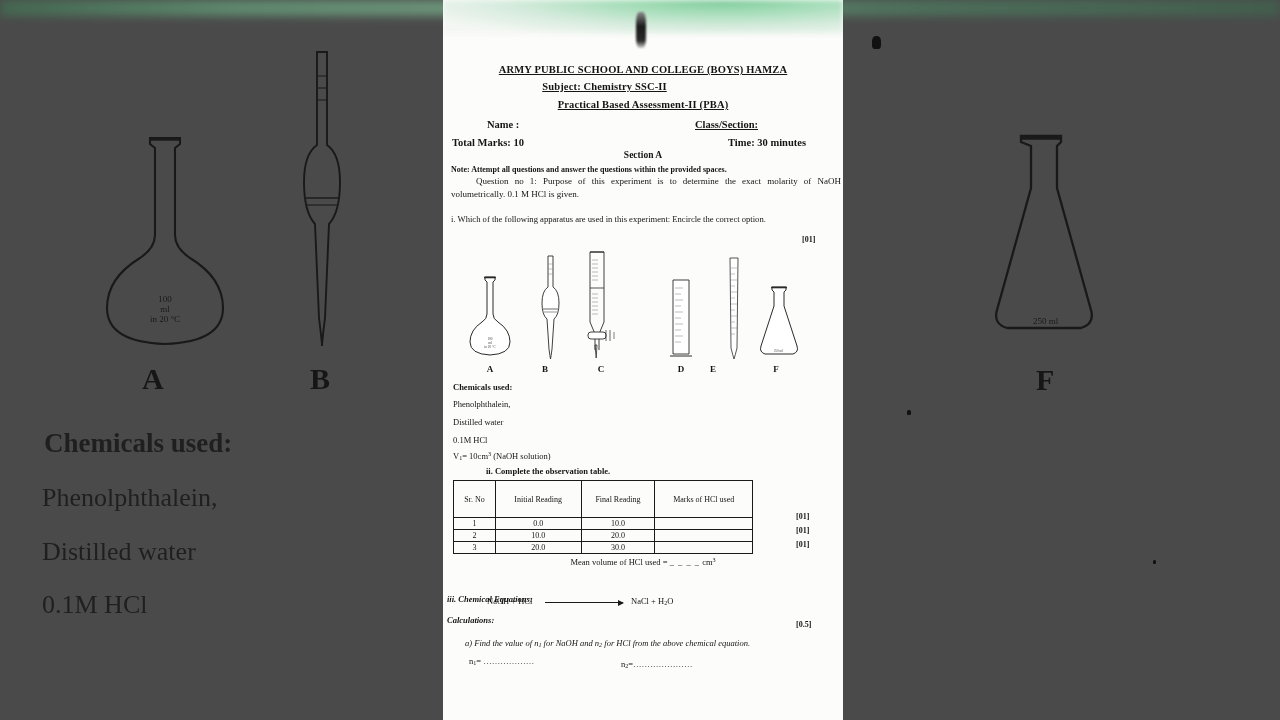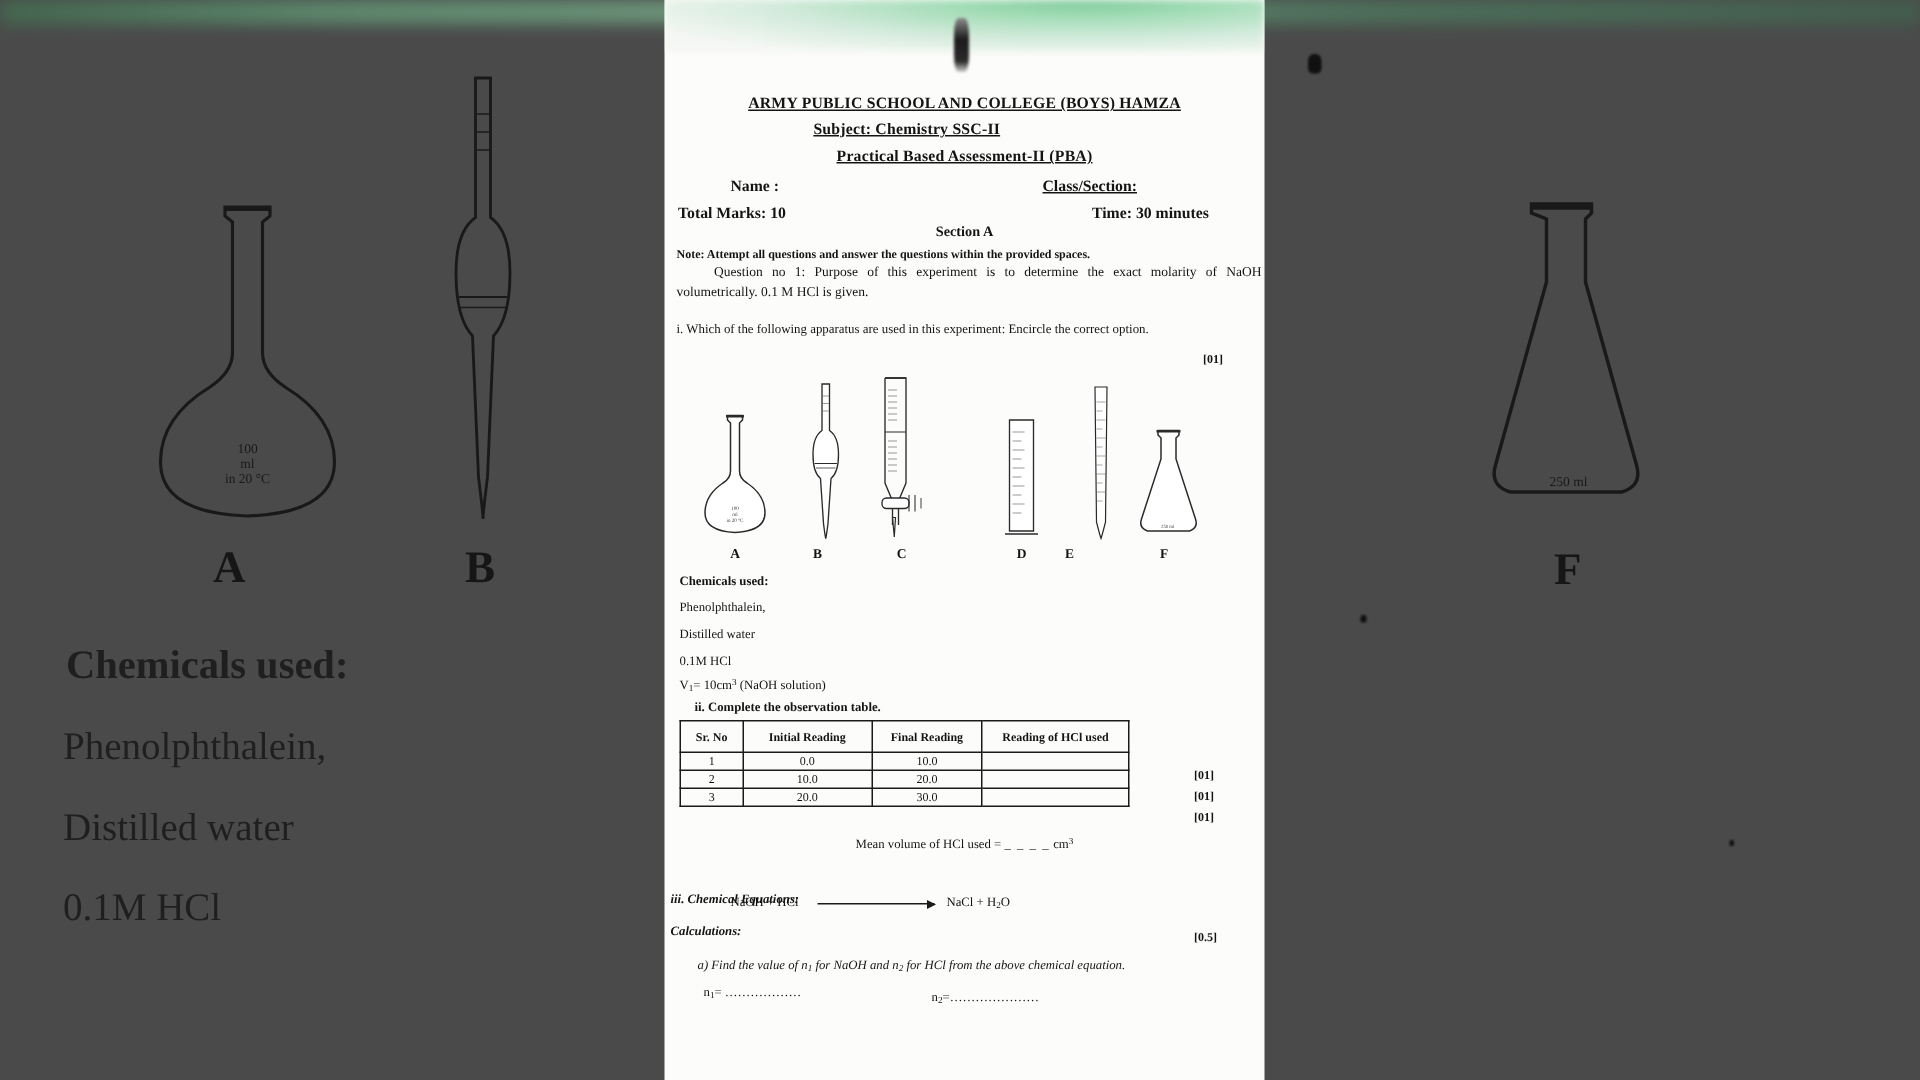--- a/index.html
+++ b/index.html
@@ -132,36 +132,36 @@
     position: absolute; bottom: 0; width: 30px; text-align: center;
     font-weight: bold; font-size: 9px; color: #141414;
   }
 
   .chem-head { position: absolute; left: 10px; top: 382px; font-weight: bold; font-size: 8.5px; }
   .chem-line { position: absolute; left: 10px; font-size: 8.5px; }
   .cl1 { top: 399px; }
   .cl2 { top: 417px; }
   .cl3 { top: 435px; }
   .cl4 { top: 451px; }
-  .obs-head { position: absolute; left: 20px; top: 466px; font-weight: bold; font-size: 8.5px; }
+  .obs-head { position: absolute; left: 0; top: 466px; font-weight: bold; font-size: 8.5px; padding-left: 43px; }
 
   
   table.obs {
     position: absolute; left: 10px; top: 480px;
     width: 300px;
     border-collapse: collapse;
     font-size: 8px;
     color: #141414;
   }
   table.obs th, table.obs td {
     border: 1px solid #1a1a1a;
     text-align: center;
     padding: 1px 2px;
   }
-  table.obs th { font-weight: bold; height: 21px; font-size: 8px; }
+  table.obs th { font-weight: normal; height: 37px; font-size: 8px; }
   table.obs td { height: 11px; }
   .col-sr { width: 42px; }
   .col-init { width: 86px; }
   .col-fin { width: 74px; }
   .col-vol { width: 98px; }
   .mark-t1 { left: 353px; top: 512px; }
   .mark-t2 { left: 353px; top: 526px; }
   .mark-t3 { left: 353px; top: 540px; }
 
   .mean { position: absolute; left: 0; top: 557px; width: 400px; text-align: center; font-size: 8.5px; }
@@ -390,21 +390,21 @@
       </div>
 
       <div class="obs-head">ii. Complete the observation table.</div>
 
       <table class="obs">
         <thead>
           <tr>
             <th class="col-sr">Sr. No</th>
             <th class="col-init">Initial Reading</th>
             <th class="col-fin">Final Reading</th>
-            <th class="col-vol">Reading of HCl used</th>
+            <th class="col-vol">Marks of HCl used</th>
           </tr>
         </thead>
         <tbody>
           <tr>
             <td>1</td>
             <td>0.0</td>
             <td>10.0</td>
             <td></td>
           </tr>
           <tr>

